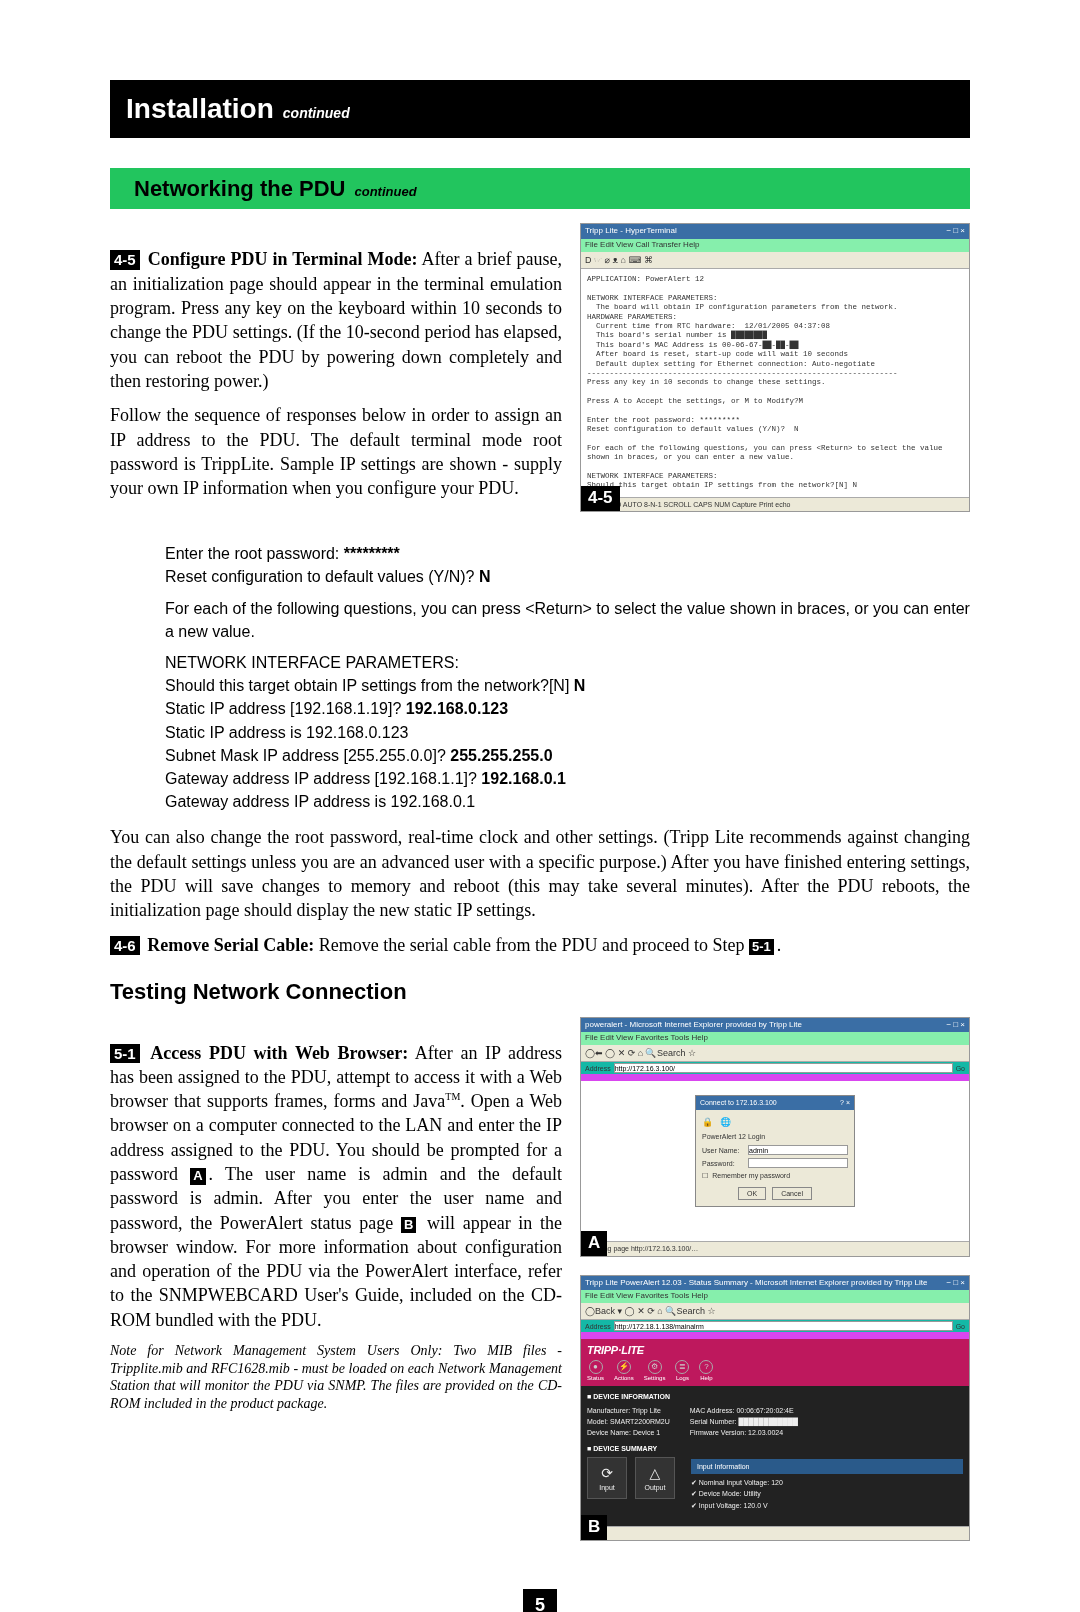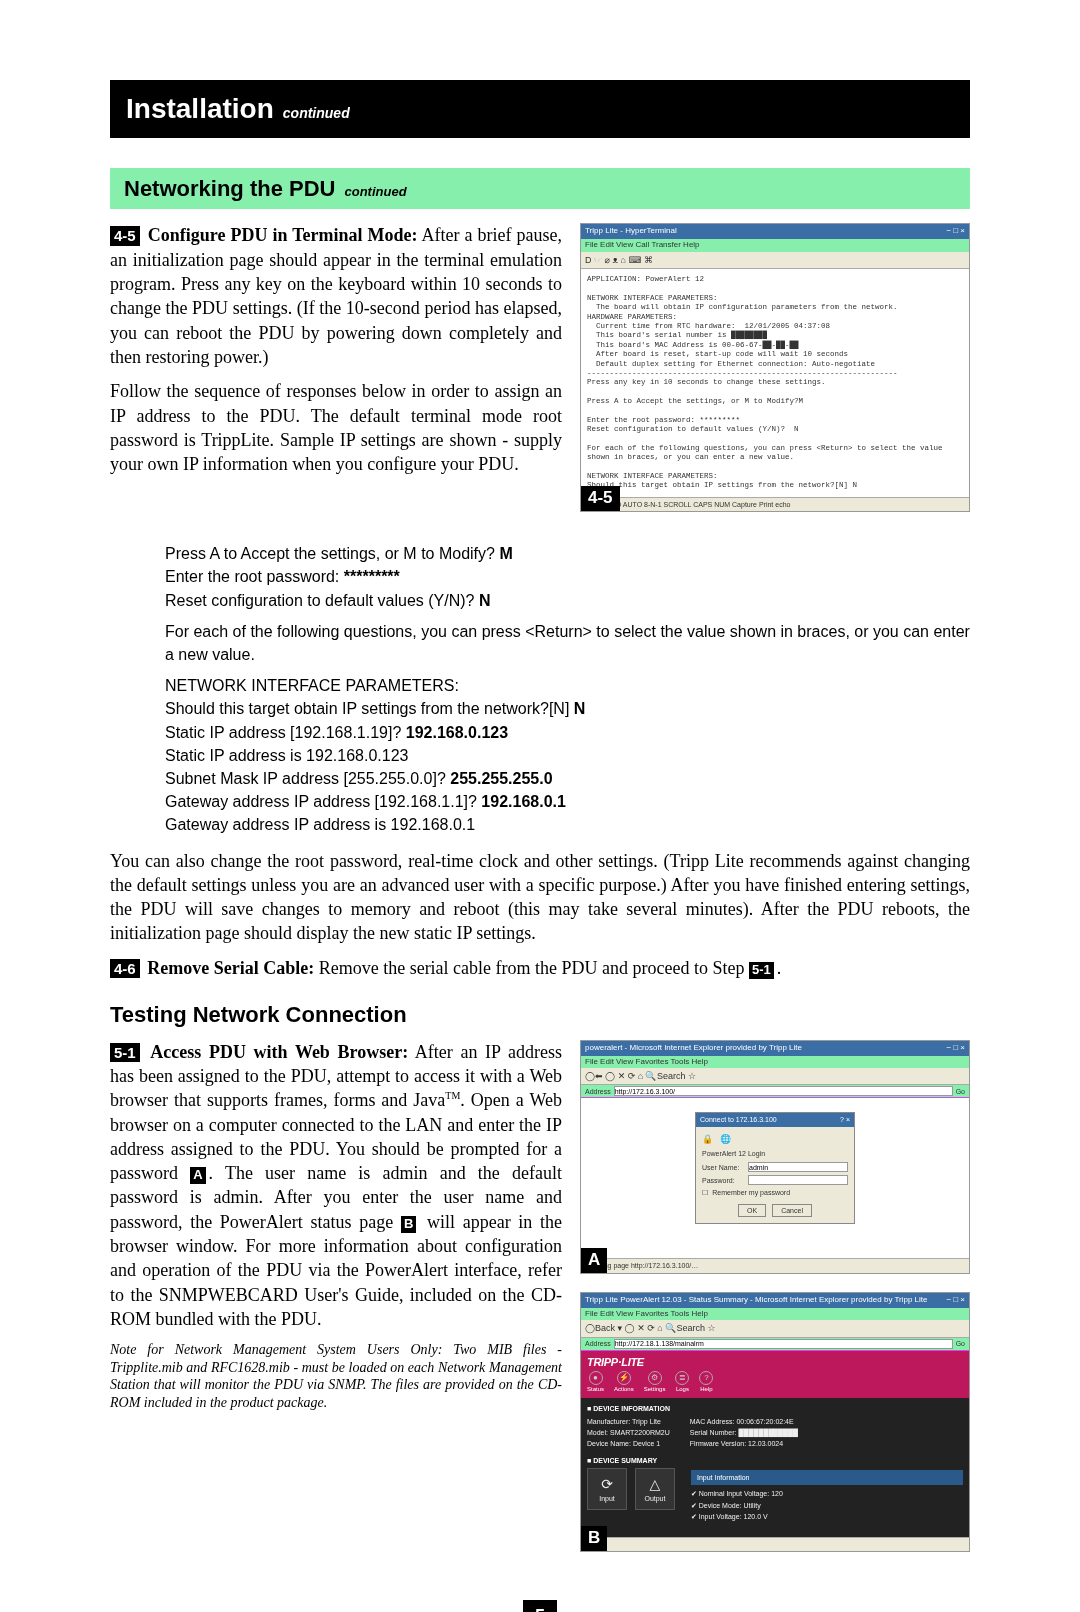--- a/index.html
+++ b/index.html
@@ -24,22 +24,22 @@
     font-size: 28px;
     font-weight: bold;
   }
   .header-bar .cont {
     font-size: 14px;
     font-style: italic;
     font-weight: bold;
     margin-left: 4px;
   }
   .sub-header {
-    background: #86efac;
-    padding: 6px 14px;
+    background: #22c55e;
+    padding: 6px 24px;
     font-family: Arial, Helvetica, sans-serif;
     margin-bottom: 14px;
   }
   .sub-header .big {
     font-size: 22px;
     font-weight: bold;
   }
   .sub-header .cont {
     font-size: 13px;
     font-style: italic;
@@ -66,21 +66,21 @@
   }
   .badge-small {
     font-size: 13px;
     padding: 0 3px;
   }
   .two-col {
     display: flex;
     gap: 18px;
     align-items: flex-start;
   }
-  .left { flex: 1 1 auto; }
+  .left { flex: 1 1 auto; margin-top: 24px; }
   .right { flex: 0 0 auto; width: 390px; }
   p { margin-bottom: 10px; text-align: justify; }
   .terminal-block {
     font-family: 'Trebuchet MS', Verdana, Arial, sans-serif;
     font-size: 16px;
     line-height: 1.45;
     margin: 12px 0 12px 55px;
   }
   .terminal-block .bold { font-weight: bold; }
   .italic { }
@@ -236,23 +236,23 @@
     background: #000;
     color: #fff;
     font-family: Arial, sans-serif;
     font-weight: bold;
     padding: 4px 12px;
     font-size: 18px;
   }
   .addr-bar {
     display: flex;
     align-items: center;
-    background: #86efac;
+    background: #14b8a6;
     padding: 1px 4px;
-    border-bottom: 1px solid #d946ef;
+    border-bottom: 7px solid #d946ef;
     font-size: 7px;
     gap: 3px;
   }
   .addr-bar input {
     flex: 1;
     font-size: 7px;
     border: 1px solid #999;
     height: 10px;
   }
 </style>
@@ -310,21 +310,20 @@
 
 NETWORK INTERFACE PARAMETERS:
 Should this target obtain IP settings from the network?[N] N</div>
       <div class="scr-status">0:47        VT100        AUTO 8-N-1        SCROLL    CAPS    NUM    Capture    Print echo</div>
       <div class="scr-label-overlay">4-5</div>
     </div>
   </div>
 </div>
 
 <div class="terminal-block">
-  <div><span>Press A to Accept the settings, or M to Modify? </span><span class="bold">M</span></div>
   <div><span>Enter the root password: </span><span class="bold">*********</span></div>
   <div><span>Reset configuration to default values (Y/N)? </span><span class="bold">N</span></div>
   <div style="height:8px"></div>
   <div>For each of the following questions, you can press &lt;Return&gt; to select the value shown in braces, or you can enter a new value.</div>
   <div style="height:8px"></div>
   <div>NETWORK INTERFACE PARAMETERS:</div>
   <div><span>Should this target obtain IP settings from the network?[N] </span><span class="bold">N</span></div>
   <div><span>Static IP address [192.168.1.19]? </span><span class="bold">192.168.0.123</span></div>
   <div>  Static IP address is 192.168.0.123</div>
   <div><span>Subnet Mask IP address [255.255.0.0]? </span><span class="bold">255.255.255.0</span></div>

